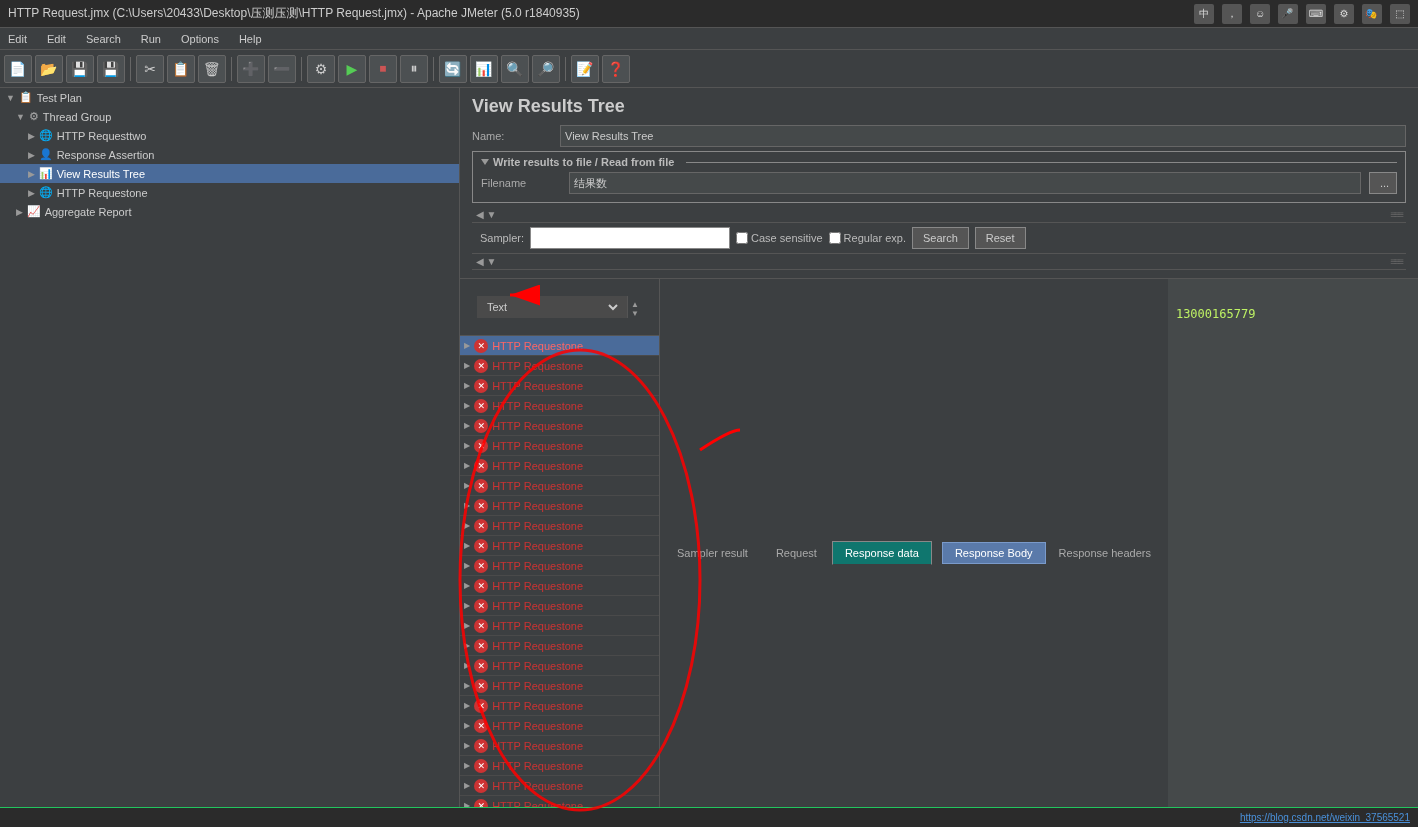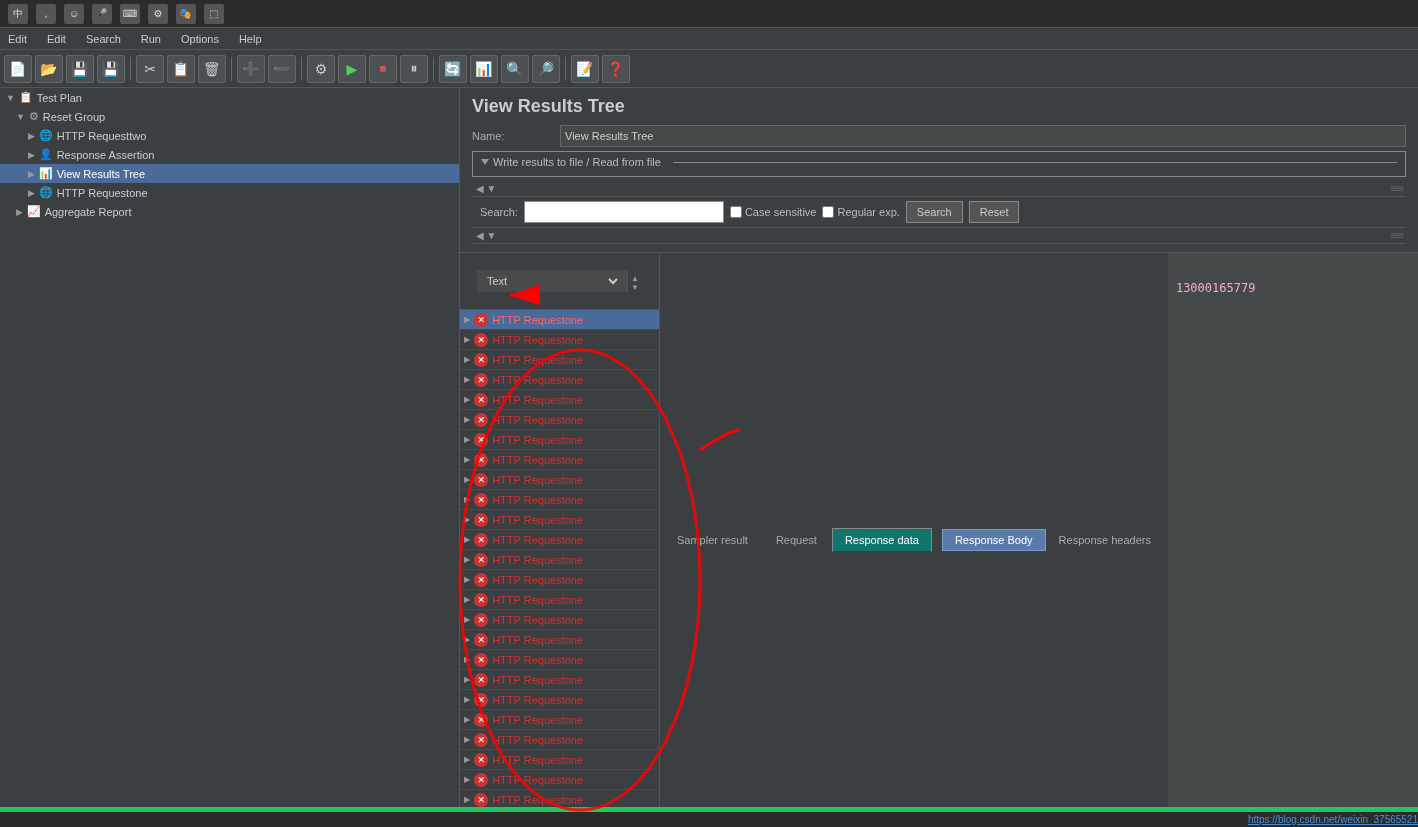--- a/index.html
+++ b/index.html
@@ -160,21 +160,21 @@
     
     #write-results {
       background: #3c3f41;
       border: 1px solid #888;
       margin: 4px 0;
       padding: 4px 8px;
     }
     #write-results .section-title {
       font-size: 11px;
       color: #bbbbbb;
-      font-weight: normal;
+      font-weight: bold;
       margin-bottom: 4px;
       display: flex;
       align-items: center;
       gap: 4px;
     }
     #write-results .section-title::before {
       content: '';
       display: inline-block;
       width: 0; height: 0;
       border-left: 4px solid transparent;
@@ -357,36 +357,36 @@
     
     #response-content {
       flex: 1;
       background: #45494a;
       overflow: auto;
       padding: 4px;
     }
     #response-text {
       font-family: monospace;
       font-size: 12px;
-      color: #f9a8d4;
+      color: #bef264;
       padding: 4px;
     }
 
     
     #bottom-bar {
       position: absolute;
       bottom: 0;
       left: 0;
       right: 0;
       height: 20px;
       background: #2b2b2b;
-      border-top: 5px solid #22c55e;
-      display: flex;
-      align-items: center;
-      padding: 0 0;
+      border-top: 1px solid #22c55e;
+      display: flex;
+      align-items: center;
+      padding: 0 8px;
       justify-content: flex-end;
     }
     #bottom-bar .url-text {
       font-size: 10px;
       color: #4a90d9;
       text-decoration: underline;
     }
 
     
     #overlay-svg {
@@ -394,20 +394,21 @@
       top: 0; left: 0;
       width: 1418px; height: 827px;
       pointer-events: none;
       z-index: 100;
     }
   </style>
 </head>
 <body>
 
 <div id="title-bar">
+  <span class="title-text">HTTP Request.jmx (C:\Users\20433\Desktop\压测压测\HTTP Request.jmx) - Apache JMeter (5.0 r1840935)</span>
   <div class="title-icons">
     <div class="title-icon">中</div>
     <div class="title-icon">，</div>
     <div class="title-icon">☺</div>
     <div class="title-icon">🎤</div>
     <div class="title-icon">⌨</div>
     <div class="title-icon">⚙</div>
     <div class="title-icon">🎭</div>
     <div class="title-icon">⬚</div>
   </div>
@@ -453,21 +454,21 @@
 
   <div id="left-panel">
     <div class="tree-item">
       <span class="arrow">▼</span>
       <span style="color:#aaa;">📋</span>
       <span>Test Plan</span>
     </div>
     <div class="tree-item tree-indent-1">
       <span class="arrow">▼</span>
       <span style="color:#aaa;">⚙</span>
-      <span>Reset Group</span>
+      <span>Thread Group</span>
     </div>
     <div class="tree-item tree-indent-2">
       <span class="arrow">▶</span>
       <span style="color:#aaa;">🌐</span>
       <span>HTTP Requesttwo</span>
     </div>
     <div class="tree-item tree-indent-2">
       <span class="arrow">▶</span>
       <span style="color:#aaa;">👤</span>
       <span>Response Assertion</span>
@@ -498,29 +499,34 @@
         <span class="field-label">Name:</span>
         <input class="field-input" value="View Results Tree" id="name-input-el" style="">
       </div>
 
 
       <div id="write-results">
         <div class="section-title">
           <span>Write results to file / Read from file</span>
           <span style="flex:1; height:1px; background:#888; margin-left:8px;"></span>
         </div>
+        <div class="field-row">
+          <span class="field-label">Filename</span>
+          <input class="field-input" id="filename-input-el" style="width: 400px;" value="结果数">
+          <button class="search-btn" style="width:28px;">...</button>
+        </div>
       </div>
 
       <div class="scroll-area-top">
         <span class="scroll-btn">◀ ▼</span>
         <span class="scroll-handle">≡≡≡</span>
       </div>
 
       <div id="search-row">
-        <label>Search:</label>
+        <label>Sampler:</label>
         <input type="text" id="search-input" class="search-btn" style="background: rgb(255, 255, 255); color: rgb(0, 0, 0); width: 200px; height: 22px; border: 1px solid rgb(136, 136, 136);">
         <label class="checkbox-label">
           <input type="checkbox" style="">
           <span>Case sensitive</span>
         </label>
         <label class="checkbox-label">
           <input type="checkbox" style="">
           <span>Regular exp.</span>
         </label>
         <button class="search-btn">Search</button>

